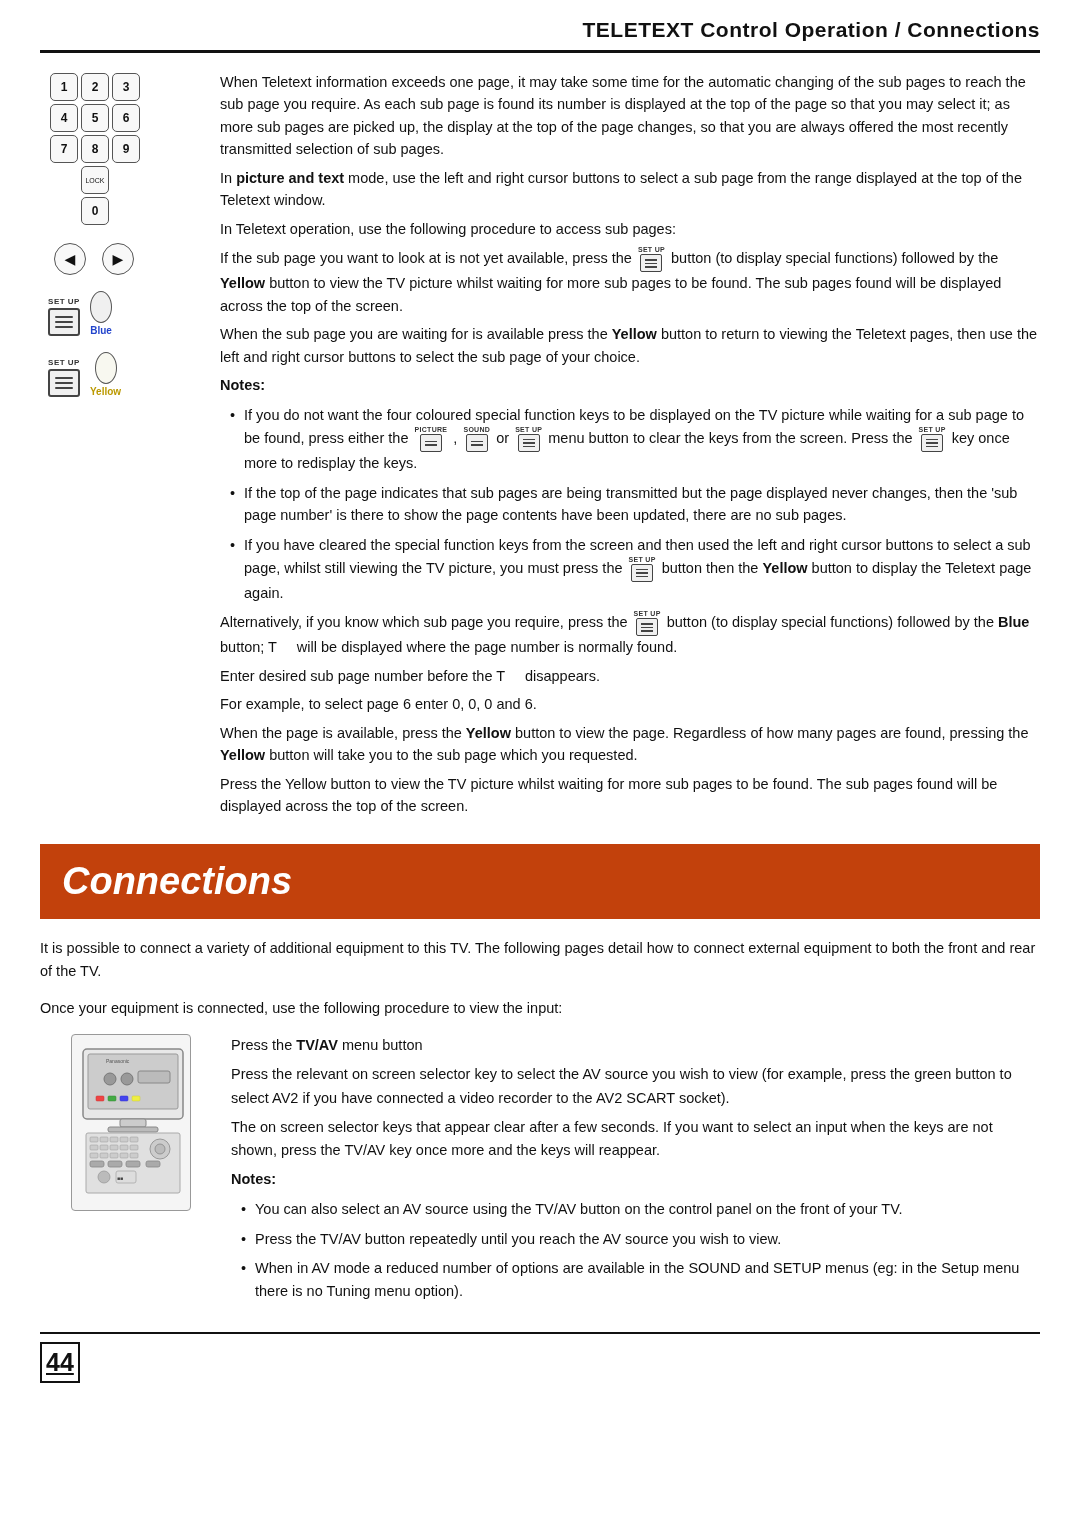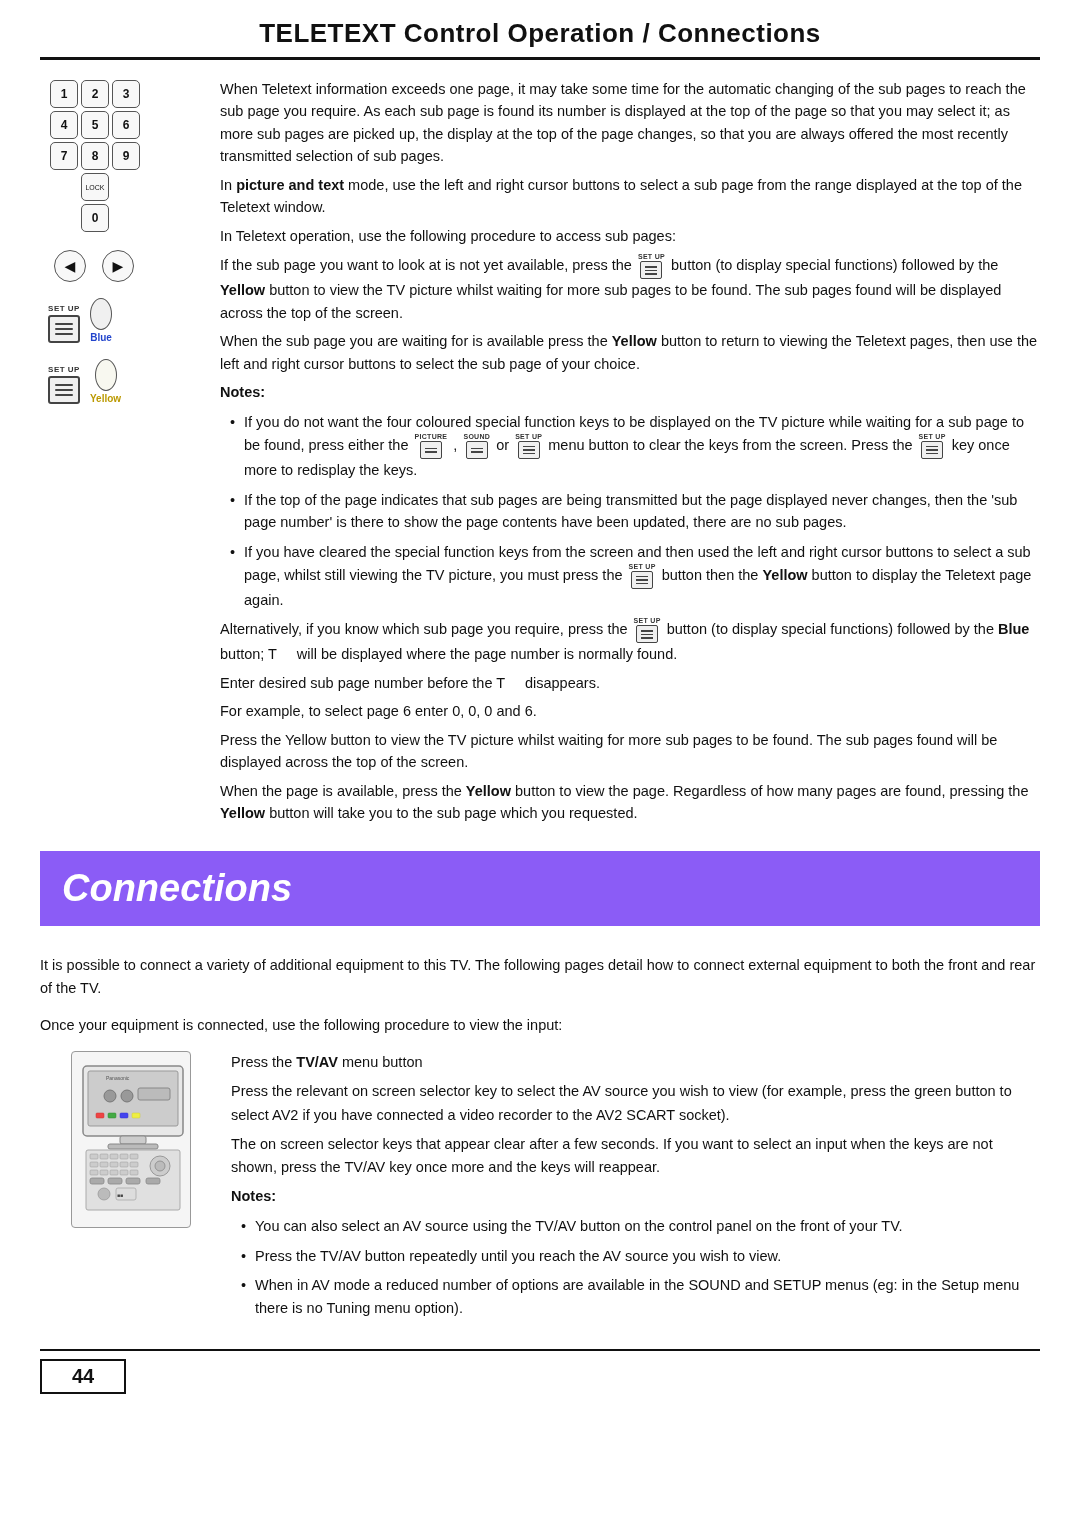--- a/index.html
+++ b/index.html
@@ -20,23 +20,23 @@
       padding: 0 40px 40px 40px;
     }
 
     
     .top-title-bar {
       border-bottom: 3px solid #111;
       padding: 18px 0 8px 0;
       margin-bottom: 18px;
     }
     .top-title-bar h1 {
-      font-size: 26px;
-      font-weight: bold;
-      text-align: center;
+      font-size: 21px;
+      font-weight: bold;
+      text-align: right;
       letter-spacing: 0.5px;
     }
 
     .section-top {
       display: flex;
       flex-direction: row;
       gap: 20px;
       margin-bottom: 10px;
     }
 
@@ -238,24 +238,24 @@
       margin-top: 7px;
     }
     .bullet-list li::before {
       content: "•";
       position: absolute;
       left: 0;
     }
 
     
     .connections-title-bar {
-      background: #8b5cf6;
+      background: #c2410c;
       color: #fff;
       padding: 16px 22px;
-      margin: 20px 0 28px 0;
+      margin: 20px 0 18px 0;
     }
     .connections-title-bar h2 {
       font-size: 38px;
       font-weight: bold;
       font-style: italic;
     }
 
     .connections-intro {
       font-size: 14.5px;
       line-height: 1.6;
@@ -291,25 +291,26 @@
     .connections-text-col .bold { font-weight: bold; }
 
     .page-number-bar {
       border-top: 2px solid #111;
       margin-top: 24px;
       padding-top: 8px;
       display: flex;
       align-items: center;
     }
     .page-number {
-      font-size: 20px;
-      font-weight: bold;
-      padding: 4px 30px;
+      font-size: 25px;
+      font-weight: bold;
+      padding: 4px 4px;
       border: 2px solid #111;
       display: inline-block;
+      text-decoration: underline;
     }
 
     
     .tv-svg { width: 110px; height: 160px; }
   </style>
 </head>
 <body>
 
 <div class="page-wrapper">
 
@@ -482,23 +483,23 @@
             </span>
           </span>
         </span>
         button (to display special functions) followed by the <span class="bold">Blue</span> button; T &nbsp;&nbsp;&nbsp; will be displayed where the page number is normally found.
       </p>
 
       <p>Enter desired sub page number before the T &nbsp;&nbsp;&nbsp; disappears.</p>
 
       <p>For example, to select page 6 enter 0, 0, 0 and 6.</p>
 
+      <p>When the page is available, press the <span class="bold">Yellow</span> button to view the page. Regardless of how many pages are found, pressing the <span class="bold">Yellow</span> button will take you to the sub page which you requested.</p>
+
       <p>Press the Yellow button to view the TV picture whilst waiting for more sub pages to be found. The sub pages found will be displayed across the top of the screen.</p>
-
-      <p>When the page is available, press the <span class="bold">Yellow</span> button to view the page. Regardless of how many pages are found, pressing the <span class="bold">Yellow</span> button will take you to the sub page which you requested.</p>
 
     </div>
   </div>
 
   <div class="connections-title-bar">
     <h2>Connections</h2>
   </div>
 
   <p class="connections-intro">It is possible to connect a variety of additional equipment to this TV. The following pages detail how to connect external equipment to both the front and rear of the TV.</p>
   <p class="connections-intro">Once your equipment is connected, use the following procedure to view the input:</p>

